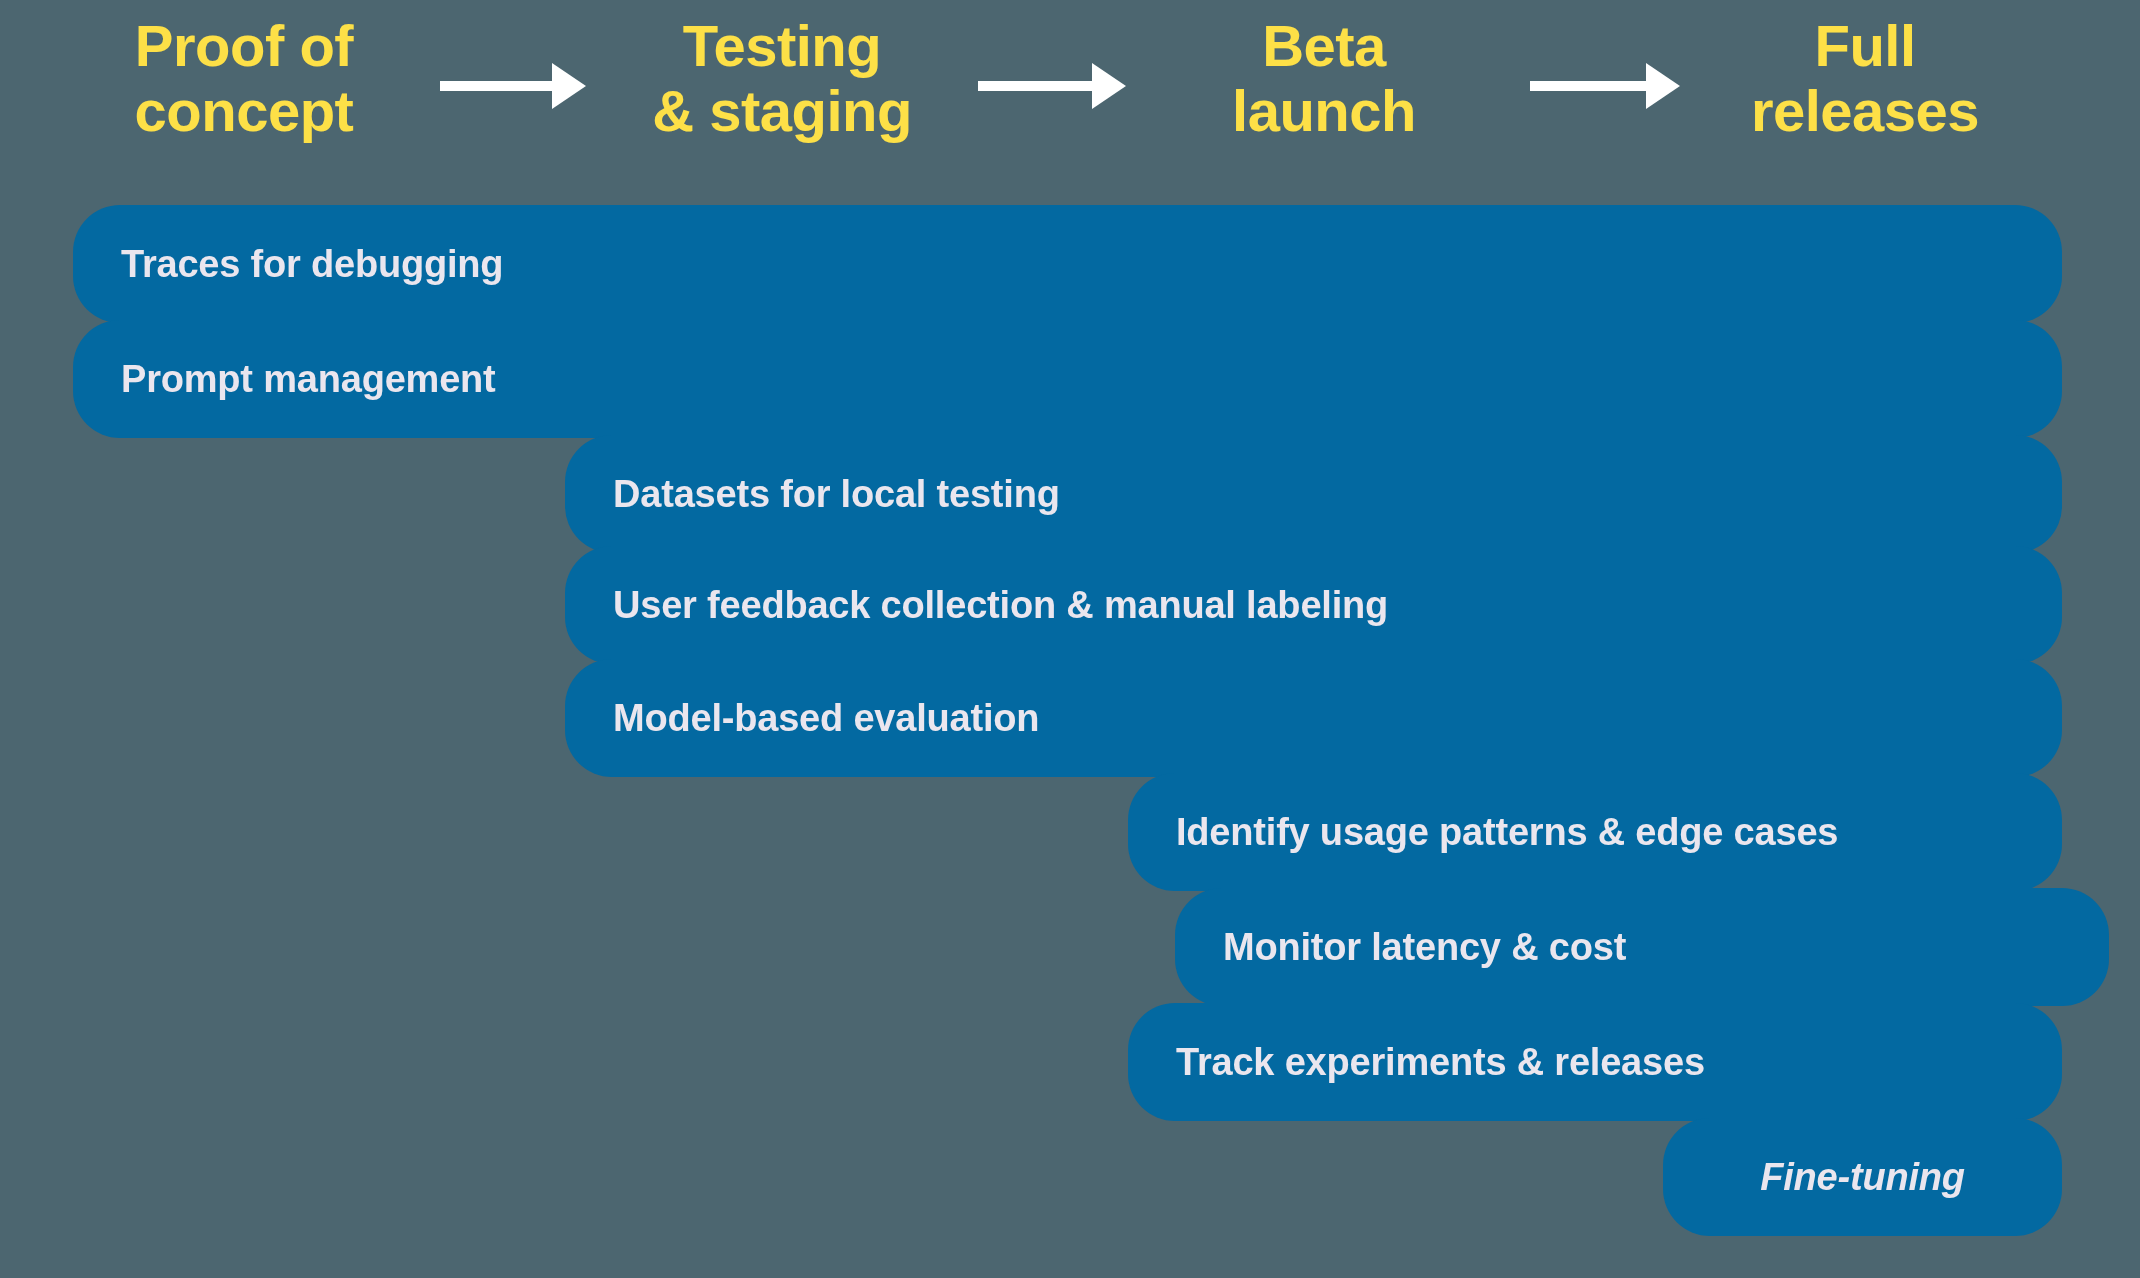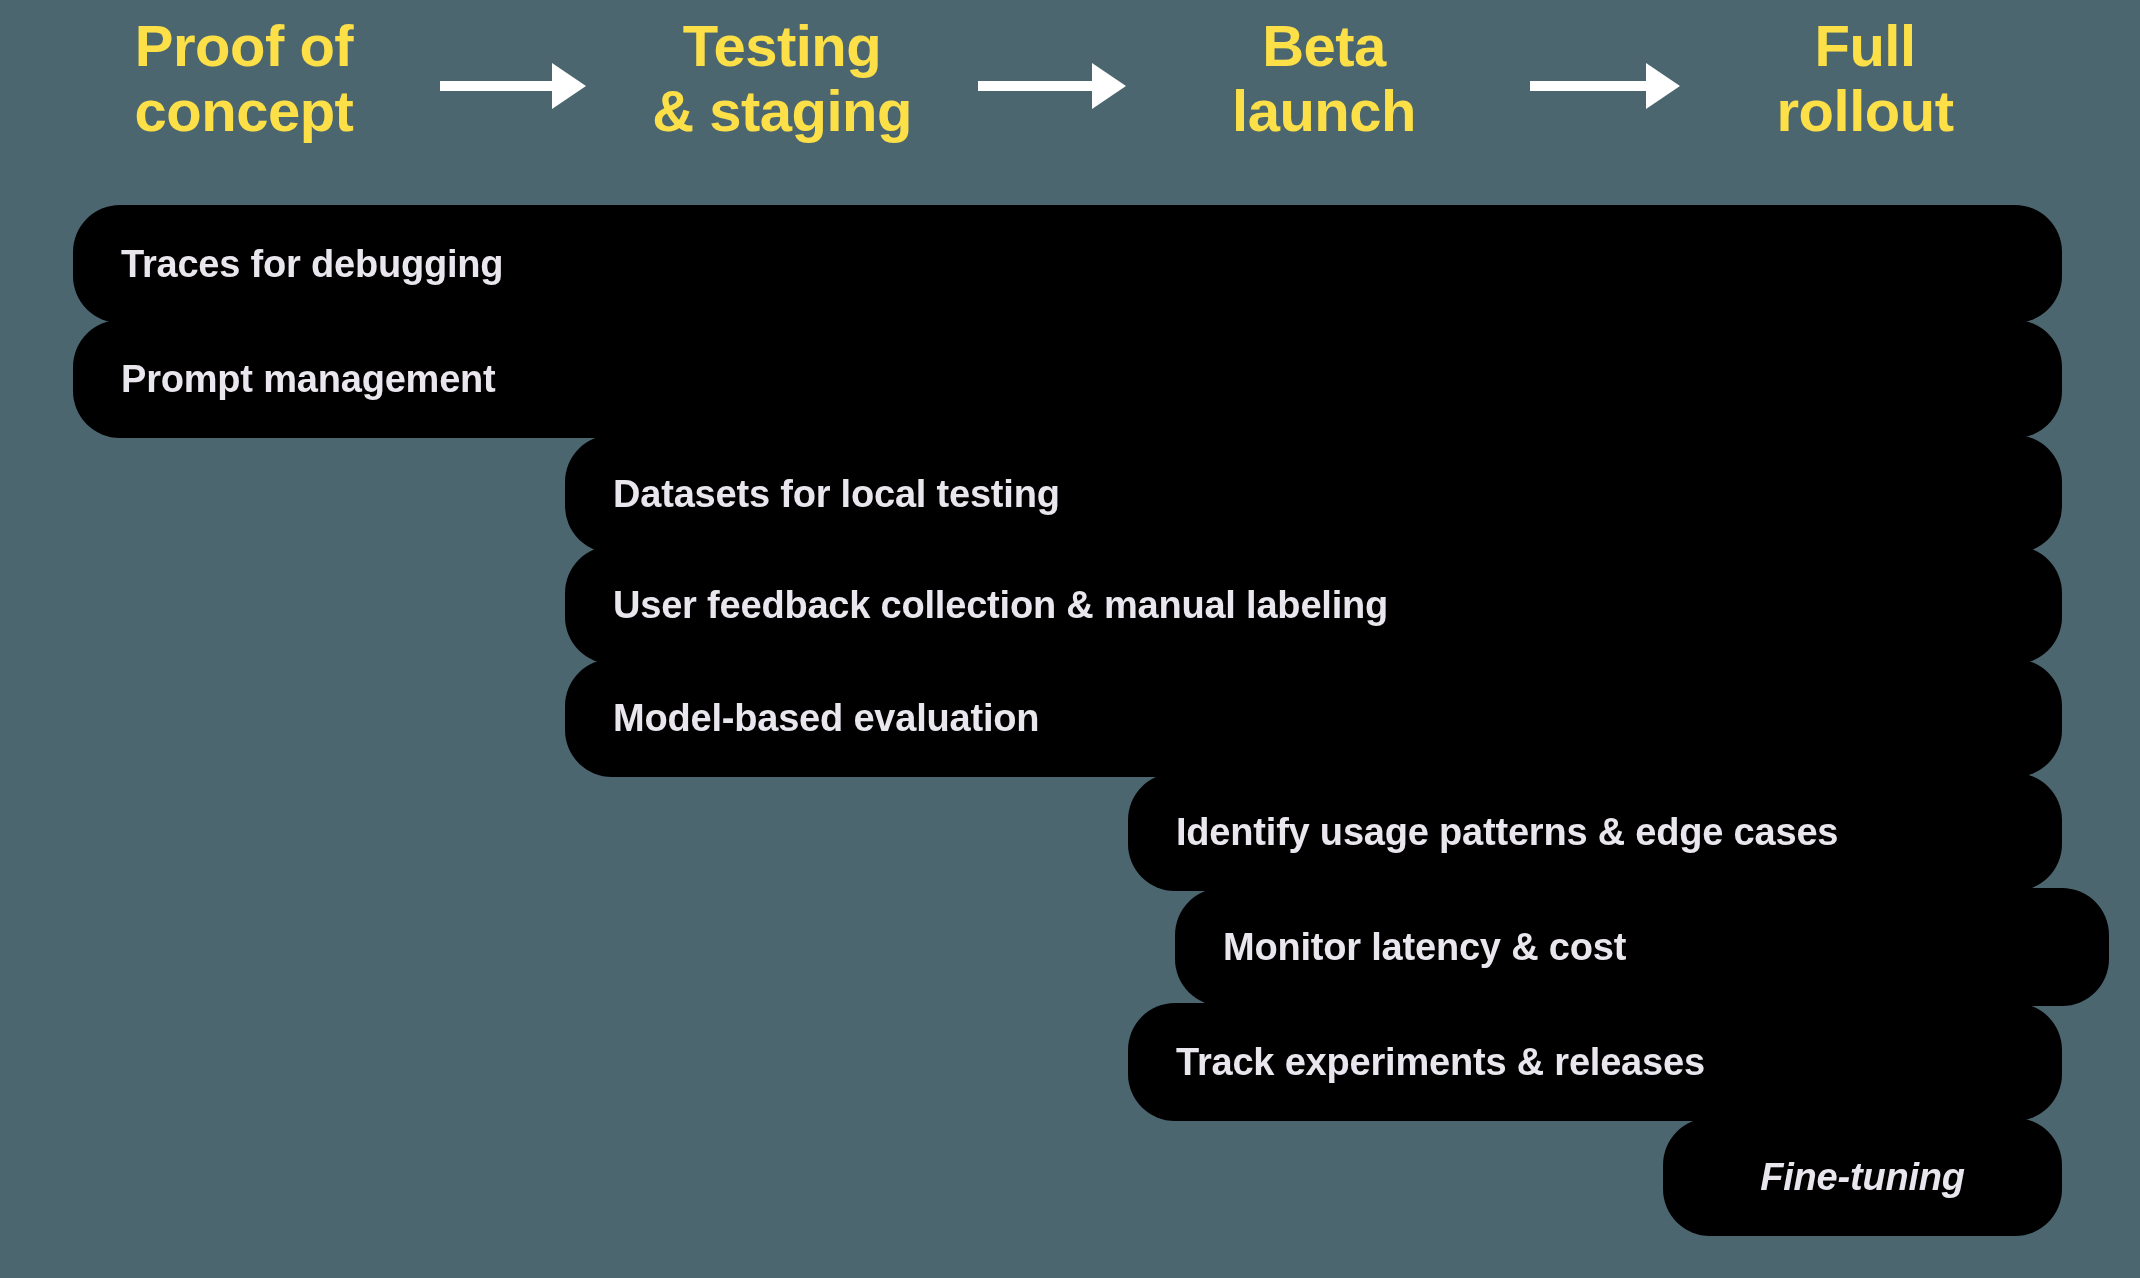--- a/index.html
+++ b/index.html
@@ -52,21 +52,21 @@
     height: 0;
     border-top: 23px solid transparent;
     border-bottom: 23px solid transparent;
     border-left: 34px solid #ffffff;
   }
 
   
   .pill {
     position: absolute;
     height: 118px;
-    background: #000000;
+    background: #0369a1;
     border-radius: 47px;
     display: flex;
     align-items: center;
     box-sizing: border-box;
   }
   .pill .pill-label {
     color: #eae6ee;
     font-size: 38px;
     font-weight: bold;
     letter-spacing: -0.2px;
@@ -88,21 +88,21 @@
 <div id="canvas">
 
   <div id="stage-headers">
       <div class="stage-header" style="left: 64px; width: 360px;">Proof of
 concept</div>
       <div class="stage-header" style="left: 602px; width: 360px;">Testing
 &amp; staging</div>
       <div class="stage-header" style="left: 1144px; width: 360px;">Beta
 launch</div>
       <div class="stage-header" style="left: 1685px; width: 360px;">Full
-rollout</div>
+releases</div>
     </div>
 
   <div id="stage-arrows">
       <div class="stage-arrow" style="left: 440px; width: 146px;">
         <div class="shaft" style="width: 114px;"></div>
         <div class="head" style="left: 112px;"></div>
       </div>
       <div class="stage-arrow" style="left: 978px; width: 148px;">
         <div class="shaft" style="width: 116px;"></div>
         <div class="head" style="left: 114px;"></div>

